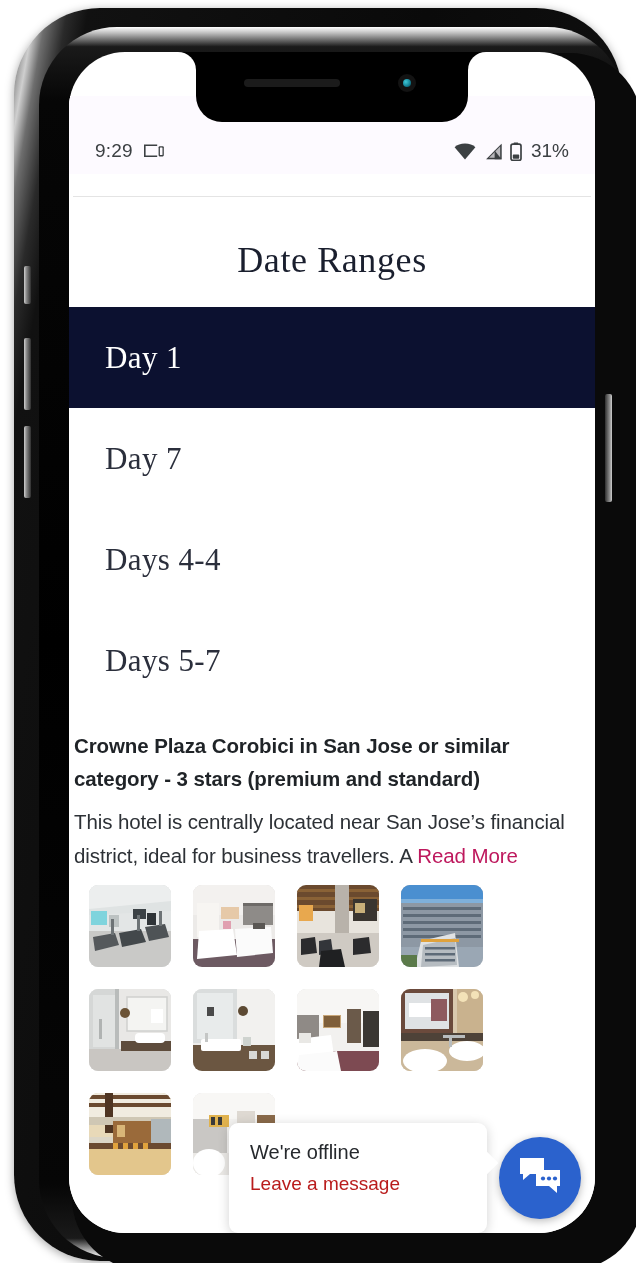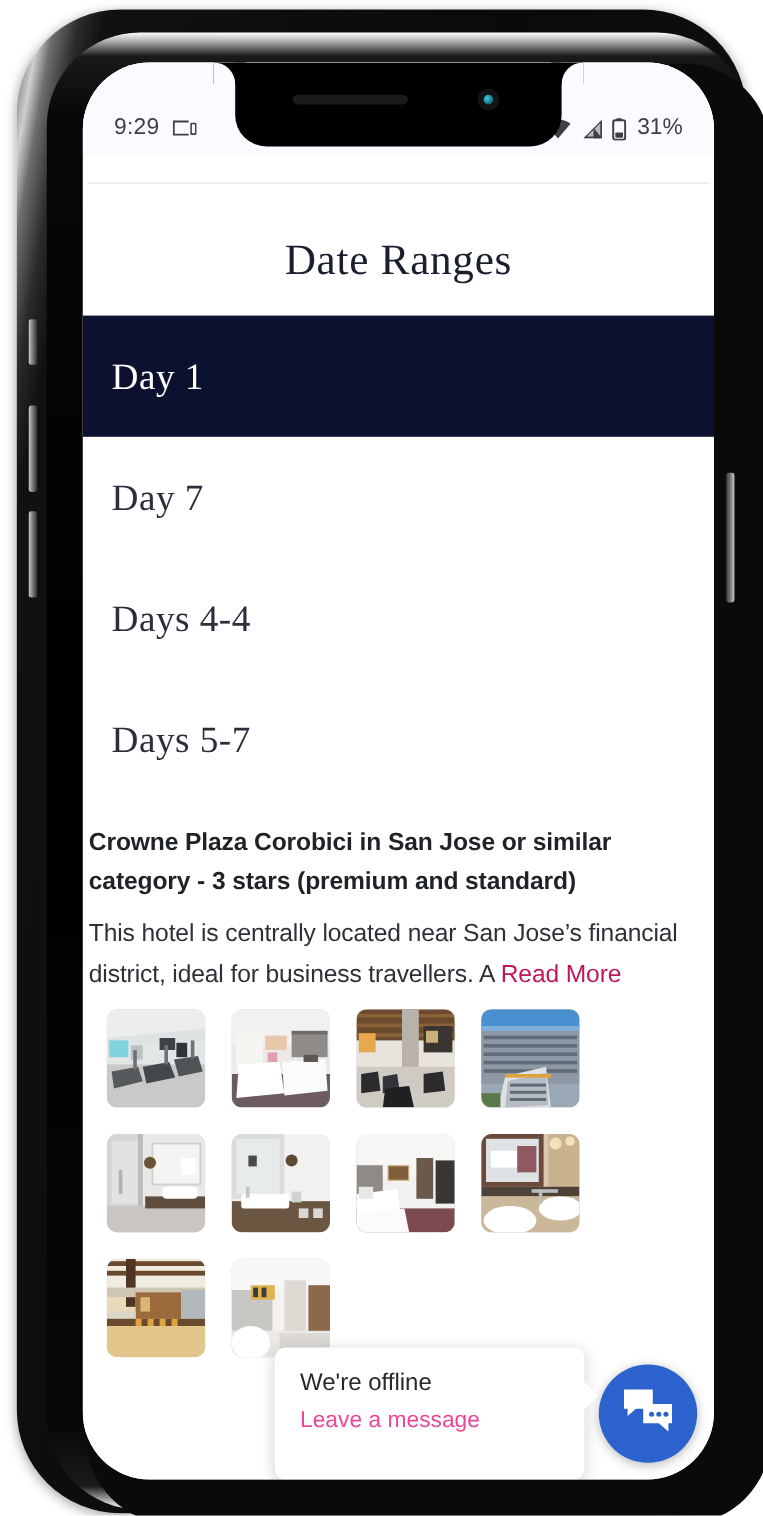--- a/index.html
+++ b/index.html
@@ -138,20 +138,21 @@
     background: linear-gradient(270deg, #cfcfcf, #8a8a8a 35%, #5a5a5a 70%, #2e2e2e);
   }
 
   
   .app {
     position: absolute;
     inset: 0;
     background: #ffffff;
     display: flex;
     flex-direction: column;
+    margin-top: 44px;
   }
 
   .status-bar {
     height: 78px;
     background: #fdfaff;
     display: flex;
     align-items: flex-end;
     justify-content: space-between;
     padding: 0 26px 12px 26px;
     font-size: 19px;
@@ -184,21 +185,21 @@
     margin-top: 42px;
     margin-bottom: 26px;
     font-weight: 400;
   }
 
   .ranges { margin: 0; }
   .range-item {
     height: 101px;
     display: flex;
     align-items: center;
-    padding-left: 24px;
+    padding-left: 36px;
     font-family: "Liberation Serif", serif;
     font-size: 31px;
     color: #2b2f3c;
     letter-spacing: .4px;
   }
   .range-item.active {
     background: #0c1130;
     color: #ffffff;
   }
 
@@ -267,21 +268,21 @@
     background: #ffffff;
     transform: rotate(45deg);
   }
   .chat-title {
     font-size: 20px;
     color: #26292d;
     line-height: 1.45;
   }
   .chat-sub {
     font-size: 19px;
-    color: #ec4899;
+    color: #b91c1c;
     line-height: 1.45;
     margin-top: 3px;
   }
   .chat-fab {
     width: 82px; height: 82px;
     border-radius: 50%;
     background: #2b62cd;
     display: flex;
     align-items: center;
     justify-content: center;

